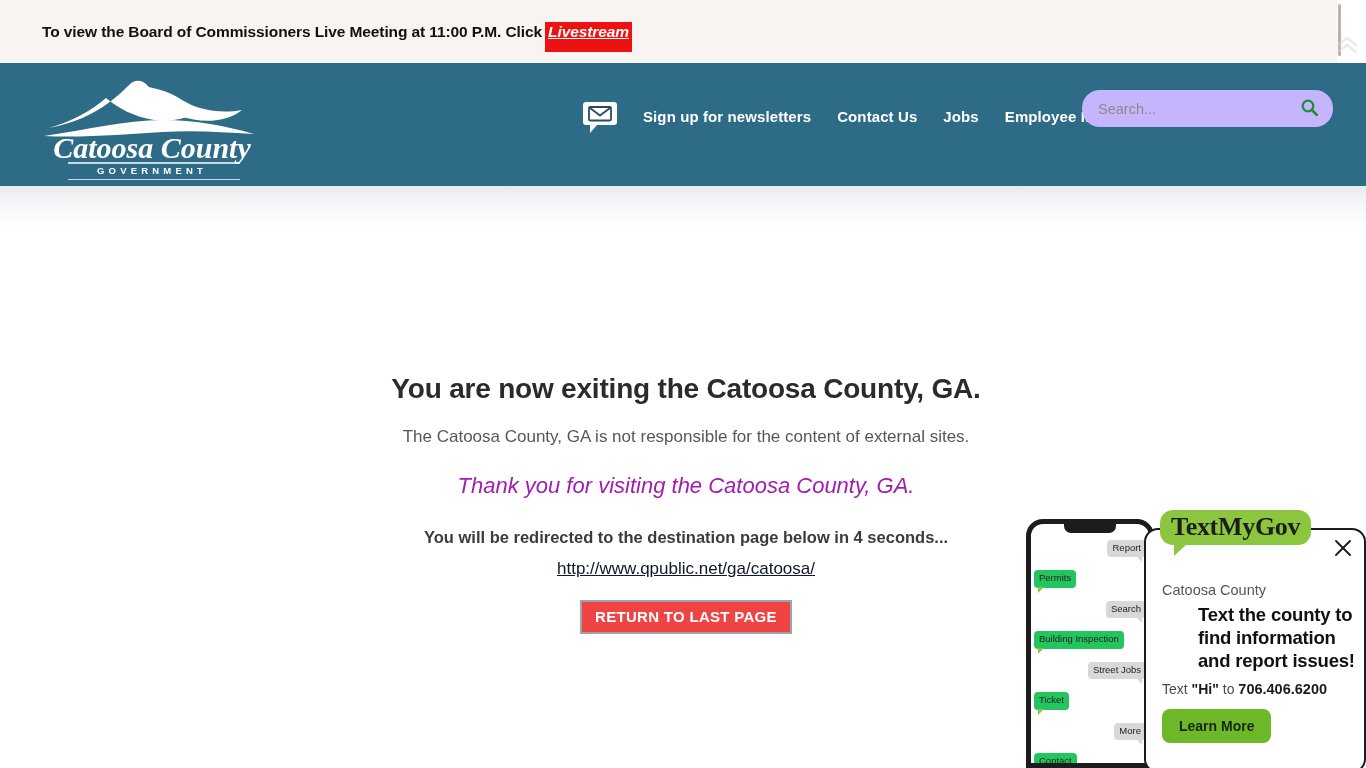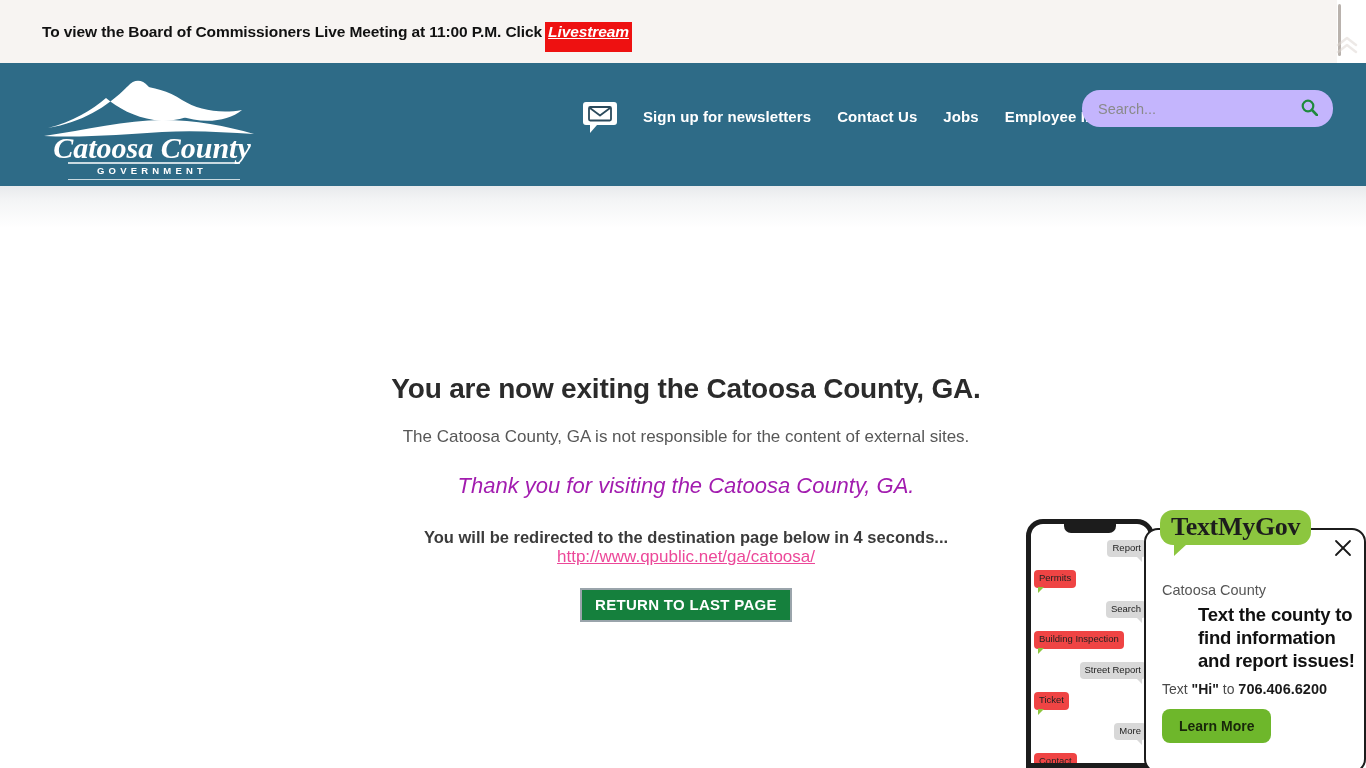--- a/index.html
+++ b/index.html
@@ -179,28 +179,28 @@
     font-style: italic;
   }
   .redirect-line {
     margin-top: 29px;
     font-size: 16.5px;
     font-weight: bold;
     color: #3b3b3b;
   }
   .destination-link {
     display: inline-block;
-    margin-top: 0;
+    margin-top: 12px;
     font-size: 17px;
-    color: #ec4899;
+    color: #0f172a;
   }
   .return-btn {
     display: inline-block;
     margin-top: 21px;
-    background: #15803d;
+    background: #ef4444;
     color: #ffffff;
     font-size: 15px;
     font-weight: bold;
     letter-spacing: 0.3px;
     padding: 6px 13px 7px 13px;
     border: 2px solid #9aa4ab;
     text-decoration: none;
     cursor: pointer;
     font-family: "Liberation Sans", sans-serif;
   }
@@ -244,21 +244,21 @@
     padding: 3px 5px 4px 5px;
     border-radius: 4px;
     margin-bottom: 10px;
     position: relative;
     white-space: nowrap;
     line-height: 1.1;
   }
   .bubble-row { display: block; }
   .bubble-row.left { text-align: left; }
   .bubble-row.right { text-align: right; }
-  .bubble.green { background: #ef4444; }
+  .bubble.green { background: #22c55e; }
   .bubble.gray { background: #d8d8d8; }
   .bubble.green::after {
     content: "";
     position: absolute;
     left: 4px; bottom: -5px;
     border-width: 6px 6px 0 0;
     border-style: solid;
     border-color: #8cc63f transparent transparent transparent;
   }
   .bubble.gray::after {
@@ -427,21 +427,21 @@
 
   <div class="tmg-widget">
 
     <div class="phone-mock">
       <div class="phone-notch"></div>
       <div class="phone-screen">
         <div class="bubble-row right"><span class="bubble gray">Report</span></div>
         <div class="bubble-row left"><span class="bubble green">Permits</span></div>
         <div class="bubble-row right"><span class="bubble gray">Search</span></div>
         <div class="bubble-row left"><span class="bubble green">Building Inspection</span></div>
-        <div class="bubble-row right"><span class="bubble gray">Street Report</span></div>
+        <div class="bubble-row right"><span class="bubble gray">Street Jobs</span></div>
         <div class="bubble-row left"><span class="bubble green">Ticket</span></div>
         <div class="bubble-row right"><span class="bubble gray">More</span></div>
         <div class="bubble-row left"><span class="bubble green">Contact</span></div>
       </div>
     </div>
 
     <div class="tmg-card">
       <div class="tmg-logo">
         <div class="tmg-logo-text">TextMyGov</div>
       </div>

